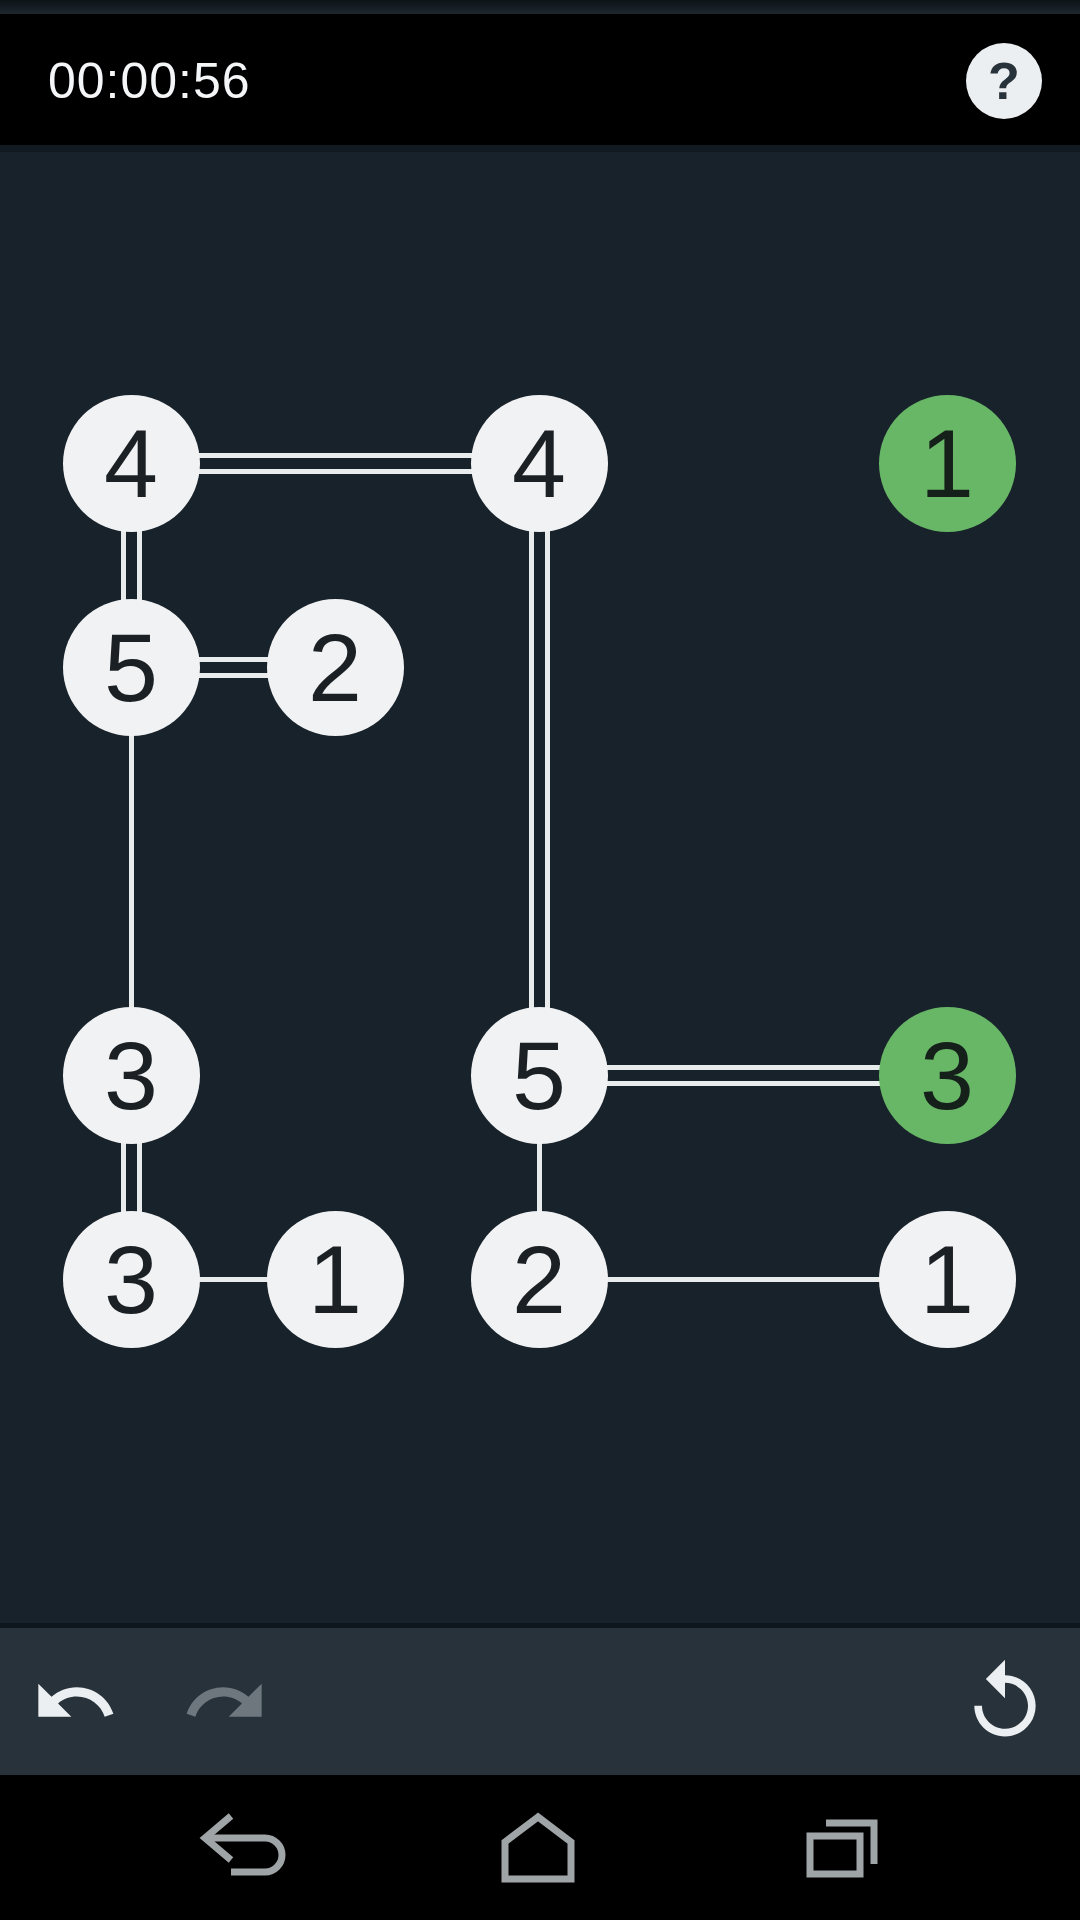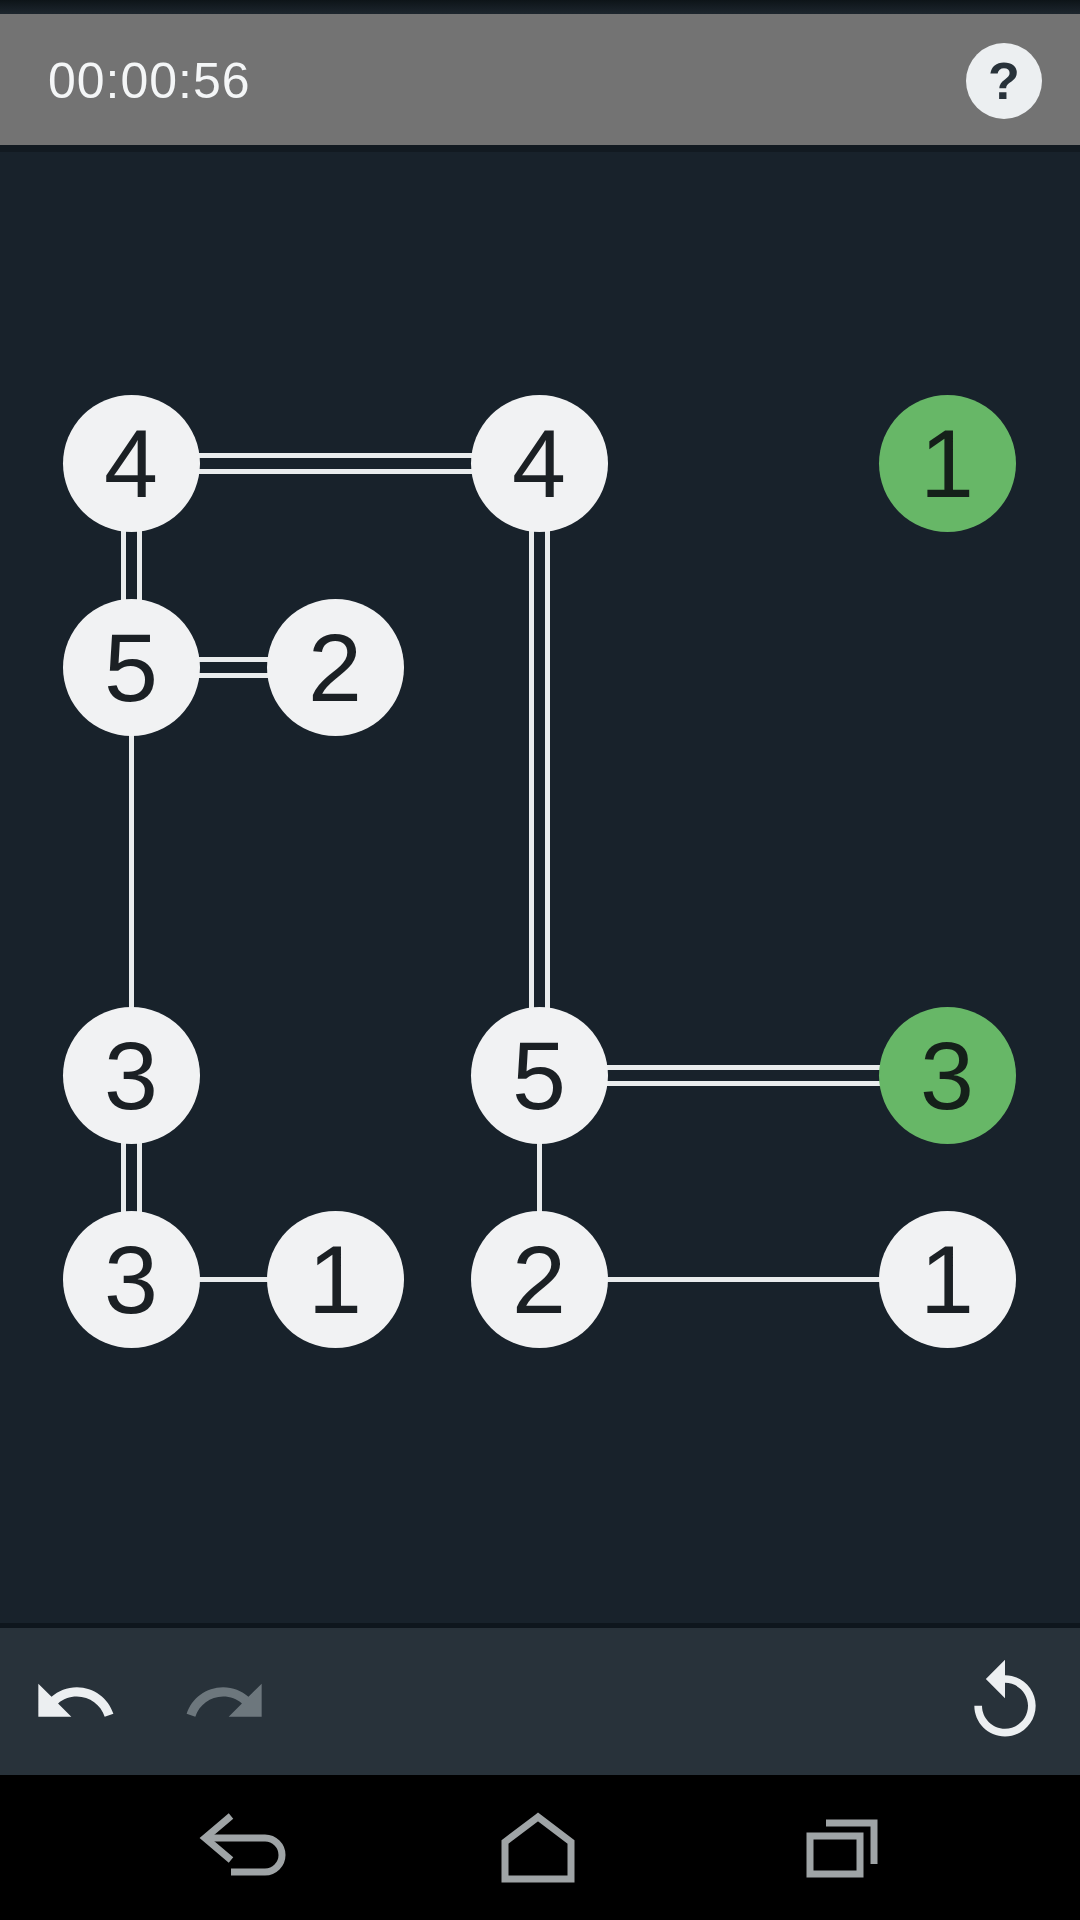--- a/index.html
+++ b/index.html
@@ -9,21 +9,21 @@
     font-family:"Liberation Sans", sans-serif;
     -webkit-font-smoothing:antialiased;
   }
   
   .status-strip{
     position:absolute;left:0;top:0;width:1080px;height:14px;
     background:linear-gradient(#0d1418,#1d262e);
   }
   .header{
     position:absolute;left:0;top:14px;width:1080px;height:134px;
-    background:#737373;
+    background:#000000;
   }
   .timer{
     position:absolute;left:48px;top:0;height:134px;line-height:134px;
     color:#f4f6f7;font-size:50px;letter-spacing:1px;
   }
   .help-button{
     position:absolute;left:966px;top:29px;width:76px;height:76px;border-radius:50%;
     background:#eceff1;display:flex;align-items:center;justify-content:center;
     cursor:pointer;
   }

